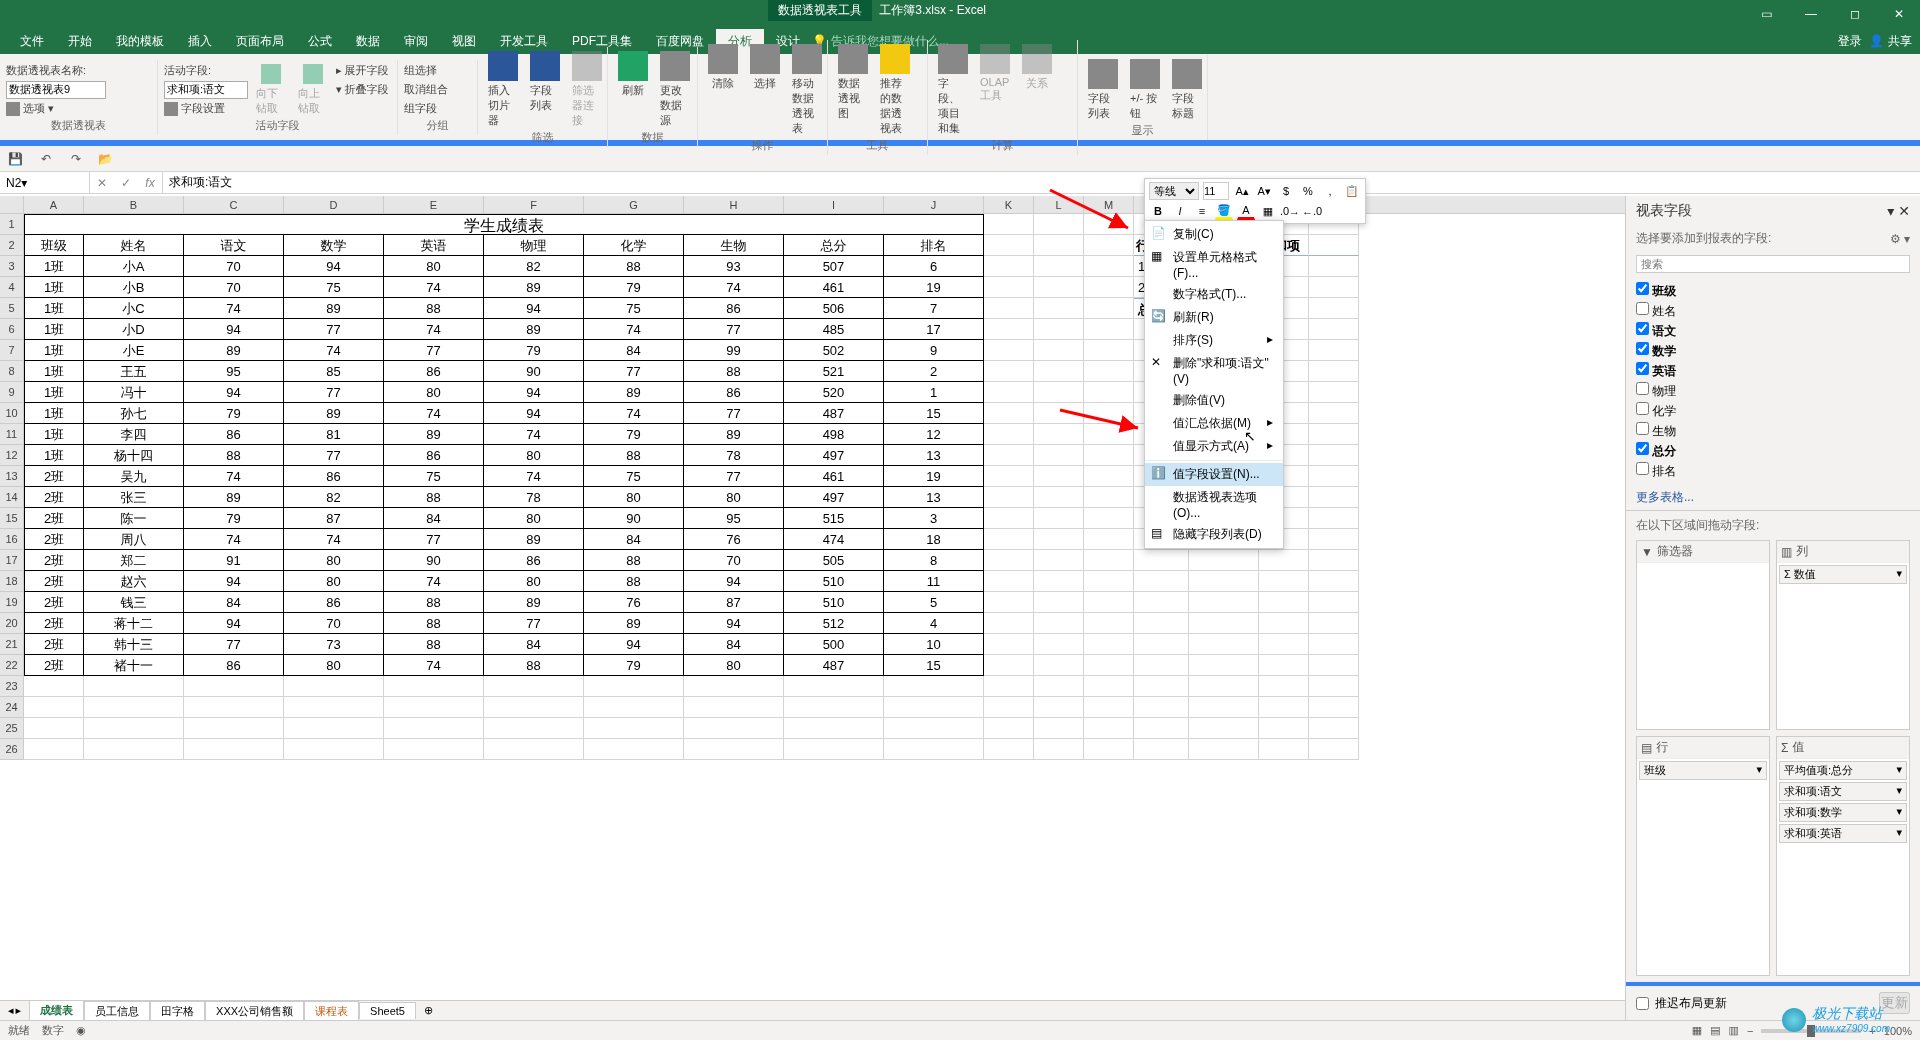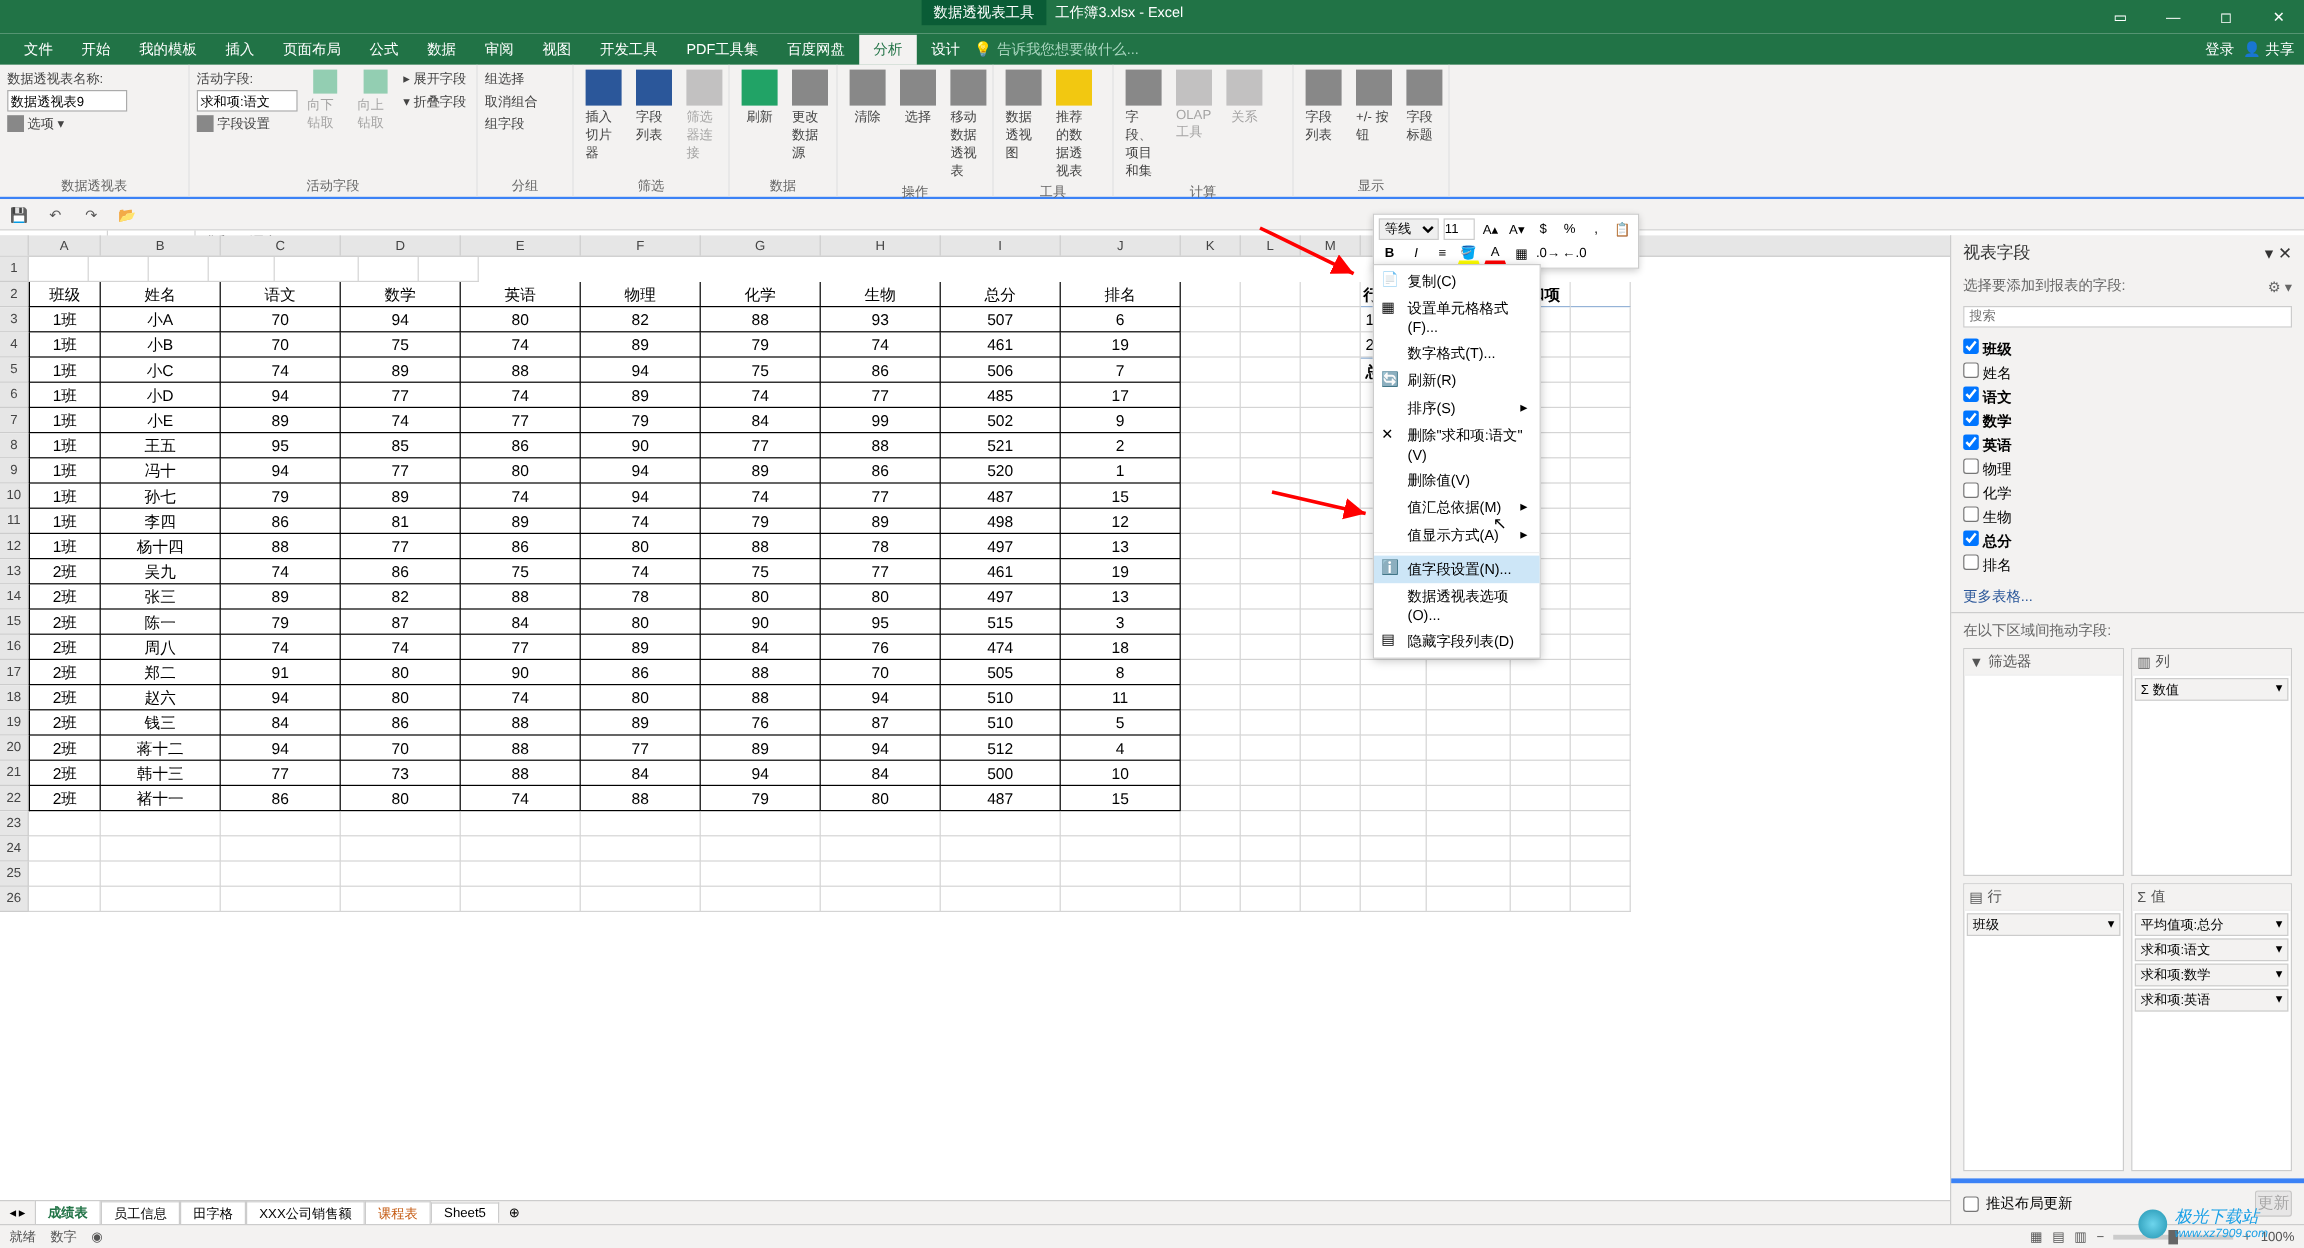--- a/index.html
+++ b/index.html
@@ -13,21 +13,21 @@
 .titlebar .btn { width: 42px; height: 28px; display: flex; align-items: center; justify-content: center; }
 
 
 .tabs { background: #217346; height: 26px; display: flex; align-items: center; padding: 0 8px; color: #fff; font-size: 12px; }
 .tab { padding: 4px 12px; cursor: pointer; }
 .tab.active { background: #f3f2f1; color: #217346; }
 .tabs .right { margin-left: auto; display: flex; align-items: center; gap: 8px; }
 .tabs .tell { color: #a8d5be; font-size: 12px; display:flex; align-items:center; gap:4px;}
 
 
-.ribbon { background: #f3f2f1; height: 112px; border-bottom: 2px solid #3b82f6; display: flex; font-size: 11px; color: #444; }
+.ribbon { background: #f3f2f1; height: 92px; border-bottom: 6px solid #3b82f6; display: flex; font-size: 11px; color: #444; align-items: center; }
 .rgroup { border-right: 1px solid #e1e1e1; padding: 2px 6px; display: flex; flex-direction: column; justify-content: space-between; }
 .rgroup .label { text-align: center; color: #666; font-size: 11px; }
 .rgroup .body { display: flex; gap: 4px; align-items: flex-start; flex: 1; }
 .rstack { display: flex; flex-direction: column; gap: 1px; }
 .rline { display: flex; align-items: center; gap: 3px; white-space: nowrap; height: 18px; }
 .rinput { border: 1px solid #ababab; background: #fff; height: 18px; width: 80px; font-size: 11px; padding: 0 2px; }
 .rbtn { display: flex; flex-direction: column; align-items: center; justify-content: center; gap: 2px; padding: 2px 4px; color: #444; }
 .rbtn.large { width: 38px; }
 .rbtn.disabled { opacity: 0.45; }
 .ricon { width: 20px; height: 20px; background: #888; display: inline-block; }
@@ -333,20 +333,21 @@
       <div class="ch" style="width: 50px;">L</div>
       <div class="ch" style="width: 50px;">M</div>
       <div class="ch" style="width: 55px;">N</div>
       <div class="ch" style="width: 70px;">O</div>
       <div class="ch" style="width: 50px;">P</div>
       <div class="ch" style="width: 50px;">Q</div>
     </div>
   <div class="rows" id="rows">
       <div class="row">
         <div class="rowhead">1</div>
+        <div class="cell title-cell" style="width: 960px; border-width: 1px; border-style: solid; border-color: rgb(0, 0, 0);">学生成绩表</div>
         <div class="cell" style="width: 50px;"></div>
         <div class="cell" style="width: 50px;"></div>
         <div class="cell" style="width: 50px;"></div>
         <div class="cell" style="width: 55px;"></div>
         <div class="cell" style="width: 70px;"></div>
         <div class="cell" style="width: 50px;"></div>
         <div class="cell" style="width: 50px;"></div>
       </div>
       <div class="row">
         <div class="rowhead">2</div>

